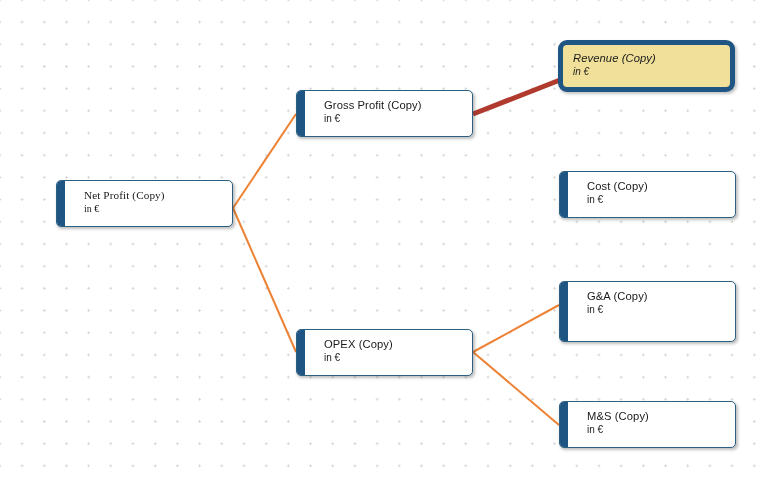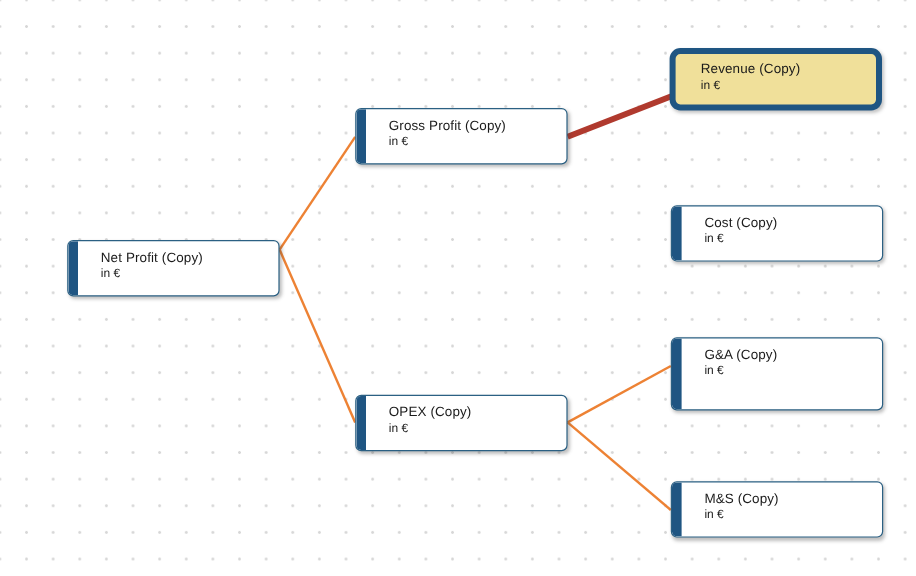--- a/index.html
+++ b/index.html
@@ -74,38 +74,39 @@
     white-space: nowrap;
   }
   .node.selected {
     background: #f0e09a;
     border: 5px solid #1f5582;
     border-radius: 9px;
     box-shadow: 1.5px 2px 3px rgba(60,60,60,0.30);
   }
   .node.selected .body {
     left: 0;
-    padding: 7px 0 0 21px;
+    padding: 7px 0 0 10px;
+    font-style: italic;
   }
 </style>
 </head>
 <body>
 
 <div id="canvas">
 
   <svg id="edge-layer" width="763" height="480" viewBox="0 0 763 480">
       <line x1="233" y1="208" x2="296" y2="114" stroke="#ed8234" stroke-width="2" stroke-linecap="butt"></line>
       <line x1="233" y1="208" x2="296" y2="352" stroke="#ed8234" stroke-width="2" stroke-linecap="butt"></line>
       <line x1="473" y1="114" x2="560" y2="80" stroke="#b03a2e" stroke-width="5" stroke-linecap="butt"></line>
       <line x1="473" y1="352" x2="559" y2="305" stroke="#ed8234" stroke-width="2" stroke-linecap="butt"></line>
       <line x1="473" y1="352" x2="559" y2="425" stroke="#ed8234" stroke-width="2" stroke-linecap="butt"></line>
     </svg>
 
   <div id="node-layer">
-      <div class="node" style="left: 56px; top: 200px; width: 177px; height: 47px;">
+      <div class="node" style="left: 56px; top: 180px; width: 177px; height: 47px; font-family: Liberation Serif, serif;">
         <div class="accent"></div>
         <div class="body">
           <div class="title">Net Profit (Copy)</div>
           <div class="subtitle">in €</div>
         </div>
       </div>
       <div class="node" style="left: 296px; top: 90px; width: 177px; height: 47px;">
         <div class="accent"></div>
         <div class="body">
           <div class="title">Gross Profit (Copy)</div>

